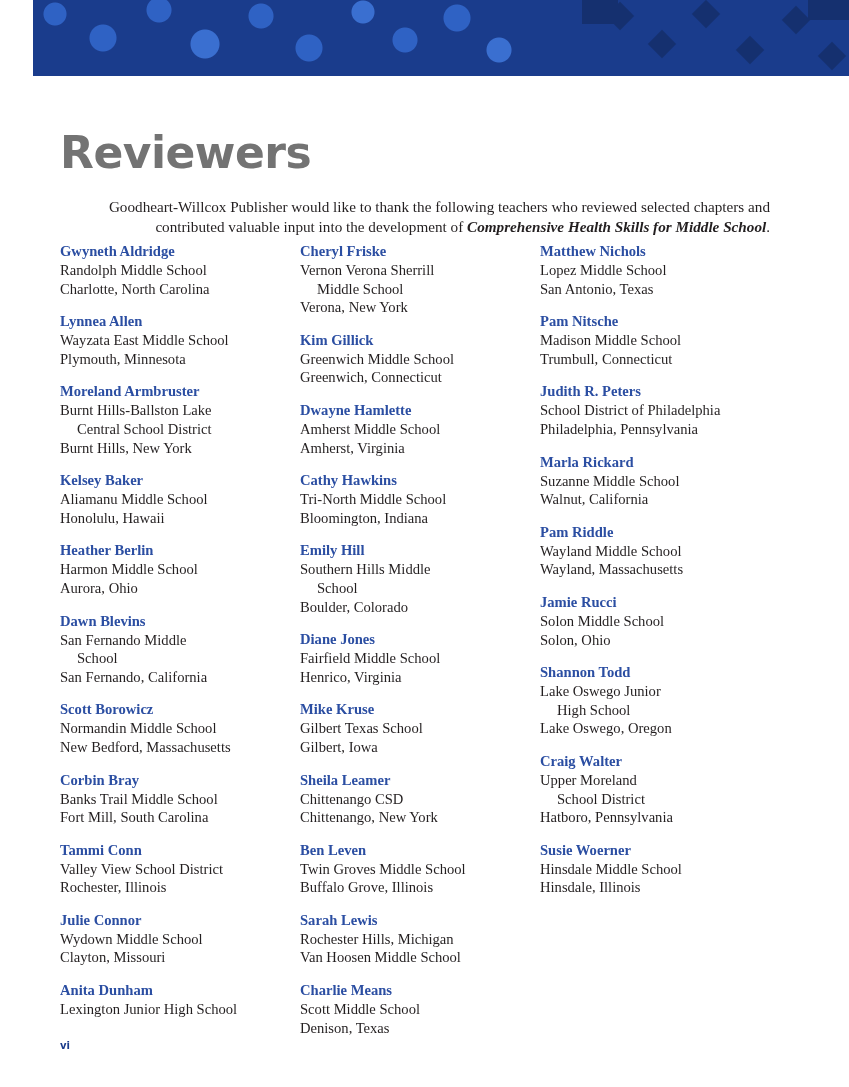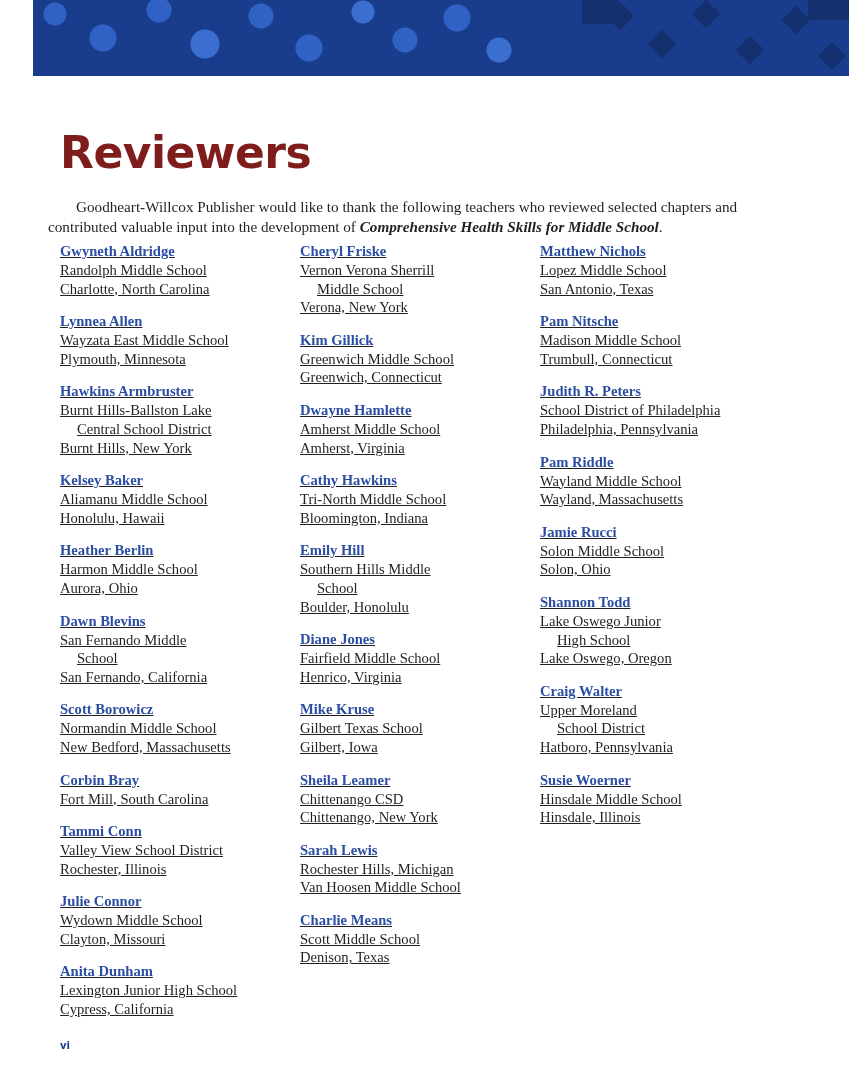--- a/index.html
+++ b/index.html
@@ -67,48 +67,48 @@
 
   
   .page-title {
     position: absolute;
     left: 60px;
     top: 98px;
     font-family: "DejaVu Sans", sans-serif;
     font-weight: bold;
     font-size: 44px;
     letter-spacing: -0.5px;
-    color: #7f1d1d;
+    color: #737373;
   }
 
   
   .intro {
     position: absolute;
-    left: 48px;
+    left: 60px;
     top: 182px;
     width: 710px;
     font-size: 15.2px;
     line-height: 20px;
     text-indent: 28px;
     color: #231f20;
+    text-align: right;
   }
   .intro em {
     font-style: italic;
     font-weight: bold;
   }
 
   
   .columns {
     position: absolute;
     left: 60px;
     top: 242px;
     width: 730px;
     display: flex;
     gap: 0;
-    text-decoration: underline;
   }
   .column {
     width: 240px;
   }
   .reviewer {
     margin-bottom: 14px;
   }
   .reviewer-name {
     font-family: "Liberation Serif", serif;
     font-weight: bold;
@@ -164,21 +164,21 @@
         <div class="reviewer-name">Gwyneth Aldridge</div>
         <div class="reviewer-line">Randolph Middle School</div>
         <div class="reviewer-line">Charlotte, North Carolina</div>
       </div>
       <div class="reviewer">
         <div class="reviewer-name">Lynnea Allen</div>
         <div class="reviewer-line">Wayzata East Middle School</div>
         <div class="reviewer-line">Plymouth, Minnesota</div>
       </div>
       <div class="reviewer">
-        <div class="reviewer-name">Hawkins Armbruster</div>
+        <div class="reviewer-name">Moreland Armbruster</div>
         <div class="reviewer-line">Burnt Hills-Ballston Lake</div>
         <div class="reviewer-line cont">Central School District</div>
         <div class="reviewer-line">Burnt Hills, New York</div>
       </div>
       <div class="reviewer">
         <div class="reviewer-name">Kelsey Baker</div>
         <div class="reviewer-line">Aliamanu Middle School</div>
         <div class="reviewer-line">Honolulu, Hawaii</div>
       </div>
       <div class="reviewer">
@@ -192,36 +192,36 @@
         <div class="reviewer-line cont">School</div>
         <div class="reviewer-line">San Fernando, California</div>
       </div>
       <div class="reviewer">
         <div class="reviewer-name">Scott Borowicz</div>
         <div class="reviewer-line">Normandin Middle School</div>
         <div class="reviewer-line">New Bedford, Massachusetts</div>
       </div>
       <div class="reviewer">
         <div class="reviewer-name">Corbin Bray</div>
+        <div class="reviewer-line">Banks Trail Middle School</div>
         <div class="reviewer-line">Fort Mill, South Carolina</div>
       </div>
       <div class="reviewer">
         <div class="reviewer-name">Tammi Conn</div>
         <div class="reviewer-line">Valley View School District</div>
         <div class="reviewer-line">Rochester, Illinois</div>
       </div>
       <div class="reviewer">
         <div class="reviewer-name">Julie Connor</div>
         <div class="reviewer-line">Wydown Middle School</div>
         <div class="reviewer-line">Clayton, Missouri</div>
       </div>
       <div class="reviewer">
         <div class="reviewer-name">Anita Dunham</div>
         <div class="reviewer-line">Lexington Junior High School</div>
-        <div class="reviewer-line">Cypress, California</div>
       </div>
     </div>
     <div class="column">
       <div class="reviewer">
         <div class="reviewer-name">Cheryl Friske</div>
         <div class="reviewer-line">Vernon Verona Sherrill</div>
         <div class="reviewer-line cont">Middle School</div>
         <div class="reviewer-line">Verona, New York</div>
       </div>
       <div class="reviewer">
@@ -236,38 +236,43 @@
       </div>
       <div class="reviewer">
         <div class="reviewer-name">Cathy Hawkins</div>
         <div class="reviewer-line">Tri-North Middle School</div>
         <div class="reviewer-line">Bloomington, Indiana</div>
       </div>
       <div class="reviewer">
         <div class="reviewer-name">Emily Hill</div>
         <div class="reviewer-line">Southern Hills Middle</div>
         <div class="reviewer-line cont">School</div>
-        <div class="reviewer-line">Boulder, Honolulu</div>
+        <div class="reviewer-line">Boulder, Colorado</div>
       </div>
       <div class="reviewer">
         <div class="reviewer-name">Diane Jones</div>
         <div class="reviewer-line">Fairfield Middle School</div>
         <div class="reviewer-line">Henrico, Virginia</div>
       </div>
       <div class="reviewer">
         <div class="reviewer-name">Mike Kruse</div>
         <div class="reviewer-line">Gilbert Texas School</div>
         <div class="reviewer-line">Gilbert, Iowa</div>
       </div>
       <div class="reviewer">
         <div class="reviewer-name">Sheila Leamer</div>
         <div class="reviewer-line">Chittenango CSD</div>
         <div class="reviewer-line">Chittenango, New York</div>
       </div>
       <div class="reviewer">
+        <div class="reviewer-name">Ben Leven</div>
+        <div class="reviewer-line">Twin Groves Middle School</div>
+        <div class="reviewer-line">Buffalo Grove, Illinois</div>
+      </div>
+      <div class="reviewer">
         <div class="reviewer-name">Sarah Lewis</div>
         <div class="reviewer-line">Rochester Hills, Michigan</div>
         <div class="reviewer-line">Van Hoosen Middle School</div>
       </div>
       <div class="reviewer">
         <div class="reviewer-name">Charlie Means</div>
         <div class="reviewer-line">Scott Middle School</div>
         <div class="reviewer-line">Denison, Texas</div>
       </div>
     </div>
@@ -279,20 +284,25 @@
       </div>
       <div class="reviewer">
         <div class="reviewer-name">Pam Nitsche</div>
         <div class="reviewer-line">Madison Middle School</div>
         <div class="reviewer-line">Trumbull, Connecticut</div>
       </div>
       <div class="reviewer">
         <div class="reviewer-name">Judith R. Peters</div>
         <div class="reviewer-line">School District of Philadelphia</div>
         <div class="reviewer-line">Philadelphia, Pennsylvania</div>
+      </div>
+      <div class="reviewer">
+        <div class="reviewer-name">Marla Rickard</div>
+        <div class="reviewer-line">Suzanne Middle School</div>
+        <div class="reviewer-line">Walnut, California</div>
       </div>
       <div class="reviewer">
         <div class="reviewer-name">Pam Riddle</div>
         <div class="reviewer-line">Wayland Middle School</div>
         <div class="reviewer-line">Wayland, Massachusetts</div>
       </div>
       <div class="reviewer">
         <div class="reviewer-name">Jamie Rucci</div>
         <div class="reviewer-line">Solon Middle School</div>
         <div class="reviewer-line">Solon, Ohio</div>

